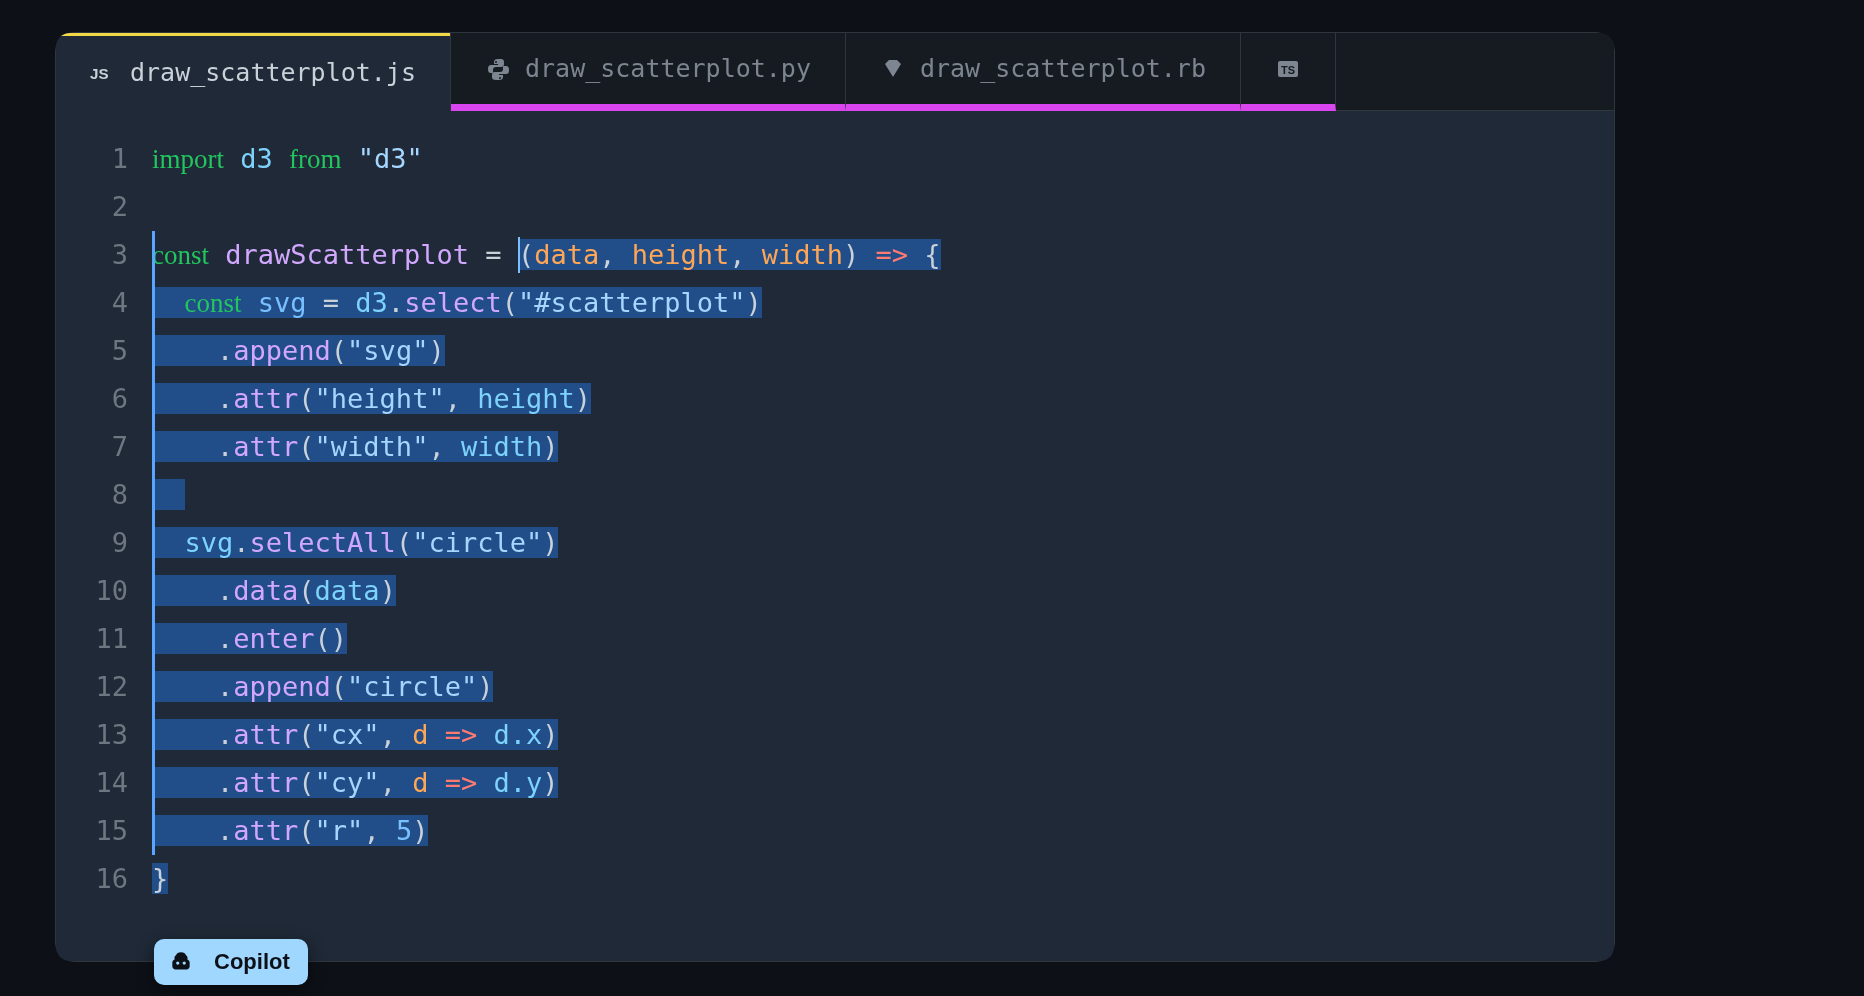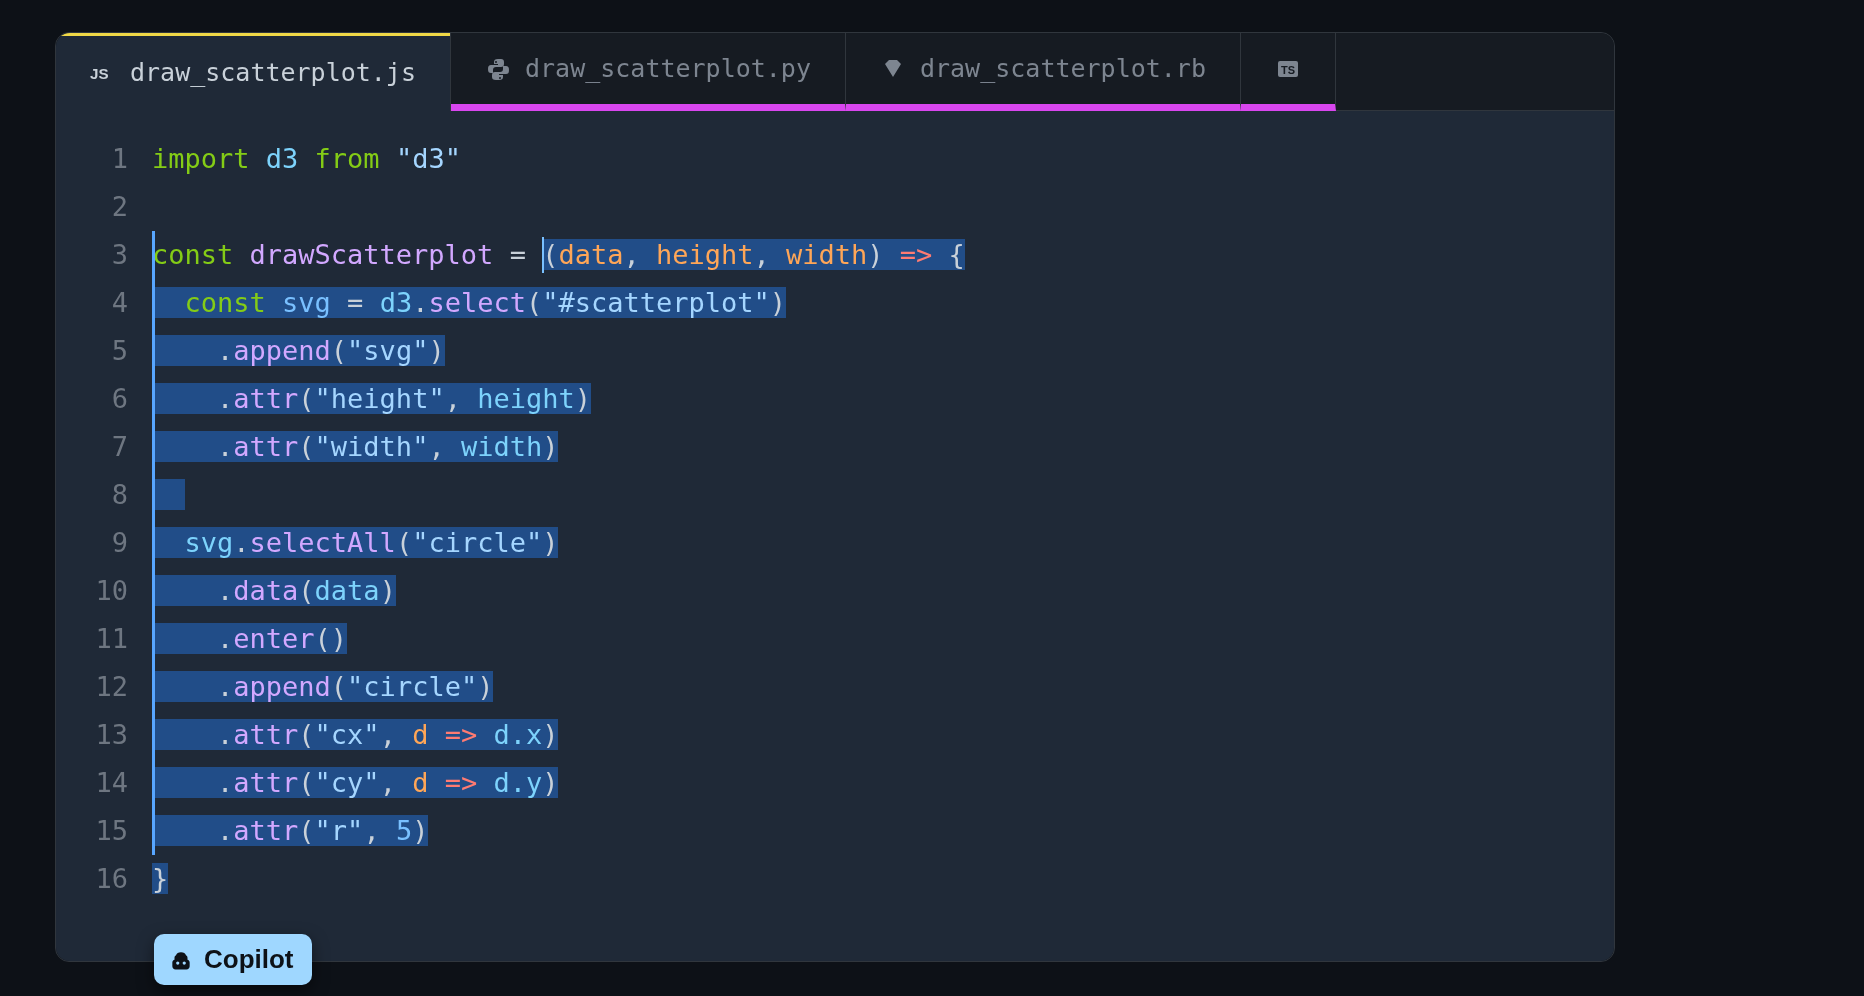--- a/index.html
+++ b/index.html
@@ -11,21 +11,21 @@
     overflow: hidden;
   }
   .editor-frame {
     position: absolute;
     left: 55px;
     top: 32px;
     width: 1560px;
     height: 930px;
     background: #161b22;
     border: 1px solid #30363d;
-    border-radius: 14px;
+    border-radius: 20px;
     overflow: visible;
   }
   .tabbar {
     display: flex;
     height: 78px;
     background: #161b22;
     border-top-left-radius: 14px;
     border-top-right-radius: 14px;
     overflow: hidden;
   }
@@ -97,21 +97,21 @@
     color: #c9d1d9;
   }
   .sel-gutter-bar {
     position: absolute;
     left: 96px;
     width: 3px;
     background: #58a6ff;
     z-index: 3;
   }
   
-  .kw   { color: #84cc16; }   
+  .kw   { color: #22c55e; font-family: Liberation Serif, serif; }   
   .fn   { color: #d2a8ff; text-align: center; }   
   .var  { color: #7dd3fc; }   
   .varb { color: #79c0ff; }   
   .str  { color: #a5d6ff; }   
   .num  { color: #79c0ff; }   
   .punc { color: #c9d1d9; }
   .arrow{ color: #ff7b72; }
   .param{ color: #ffa657; }
 
   
@@ -122,26 +122,26 @@
 
   
   .copilot-badge {
     position: absolute;
     left: 98px;
     bottom: -24px;
     background: #9fd7ff;
     color: #0d1117;
     font-family: -apple-system, BlinkMacSystemFont, "Segoe UI", Helvetica, Arial, sans-serif;
     font-weight: 600;
-    font-size: 26px;
+    font-size: 22px;
     padding: 10px 18px 10px 14px;
     border-radius: 10px;
     display: flex;
-    align-items: flex-end;
-    gap: 10px;
+    align-items: flex-start;
+    gap: 20px;
     cursor: pointer;
     box-shadow: 0 6px 16px rgba(0,0,0,0.5);
   }
   .copilot-badge svg { display: block; }
 
   
   .caret {
     display:inline-block;
     width:2px;
     height:36px;

